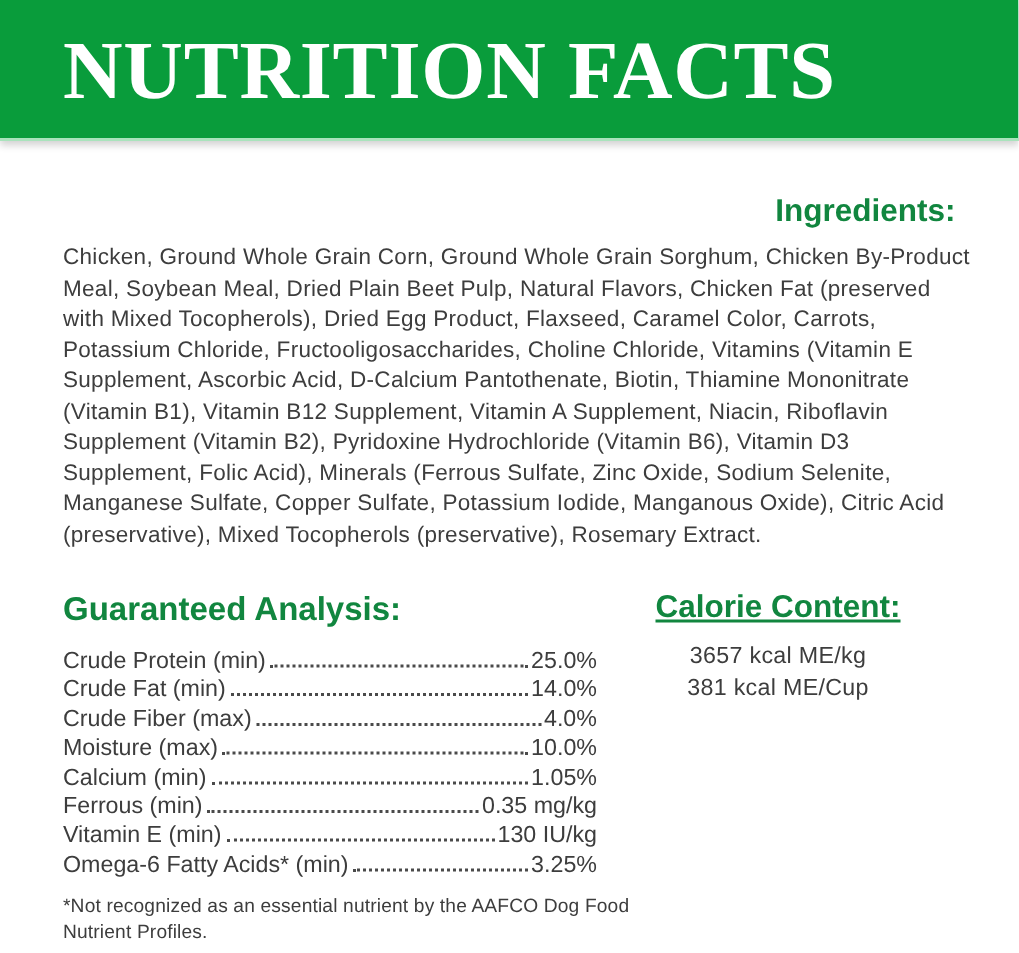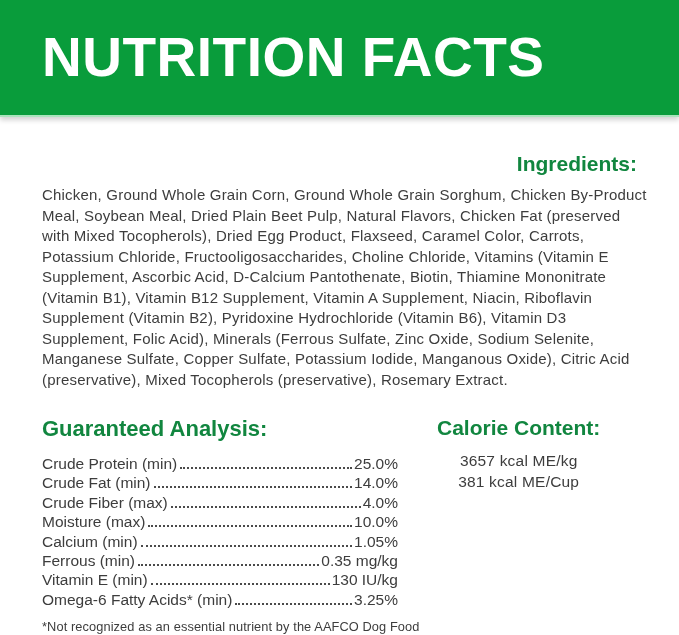--- a/index.html
+++ b/index.html
@@ -6,27 +6,28 @@
   body {
     width: 679px; height: 635px;
     background: #ffffff;
     font-family: "Liberation Sans", sans-serif;
     color: #3d3d3d;
     overflow: hidden;
     position: relative;
   }
   .banner {
     box-sizing: border-box;
-    height: 117px;
+    height: 94px;
     background: #099c3b;
     border-bottom: 2px solid #a9e3bc;
     box-shadow: 0 3px 5px rgba(0,0,0,0.18);
     display: flex;
     align-items: center;
     padding-left: 42px;
+    font-family: Liberation Serif, serif;
   }
   .banner h1 {
     margin: 0;
     color: #ffffff;
     font-size: 55px;
     font-weight: 800;
     letter-spacing: 0.5px;
     line-height: 1;
   }
   .content {
@@ -68,21 +69,21 @@
     min-width: 12px;
   }
   .ga-value { text-align: right; }
   .footnote {
     margin: 9px 0 0 0;
     font-size: 12.8px;
     line-height: 17px;
     width: 392px;
     letter-spacing: 0.1px;
   }
-  .cc-heading { font-size: 21px; margin-bottom: 10px; }
+  .cc-heading { font-size: 21px; margin-bottom: 10px; text-decoration: underline; }
   .cc-line {
     margin: 0;
     font-size: 15.5px;
     line-height: 21px;
     letter-spacing: 0.2px;
     text-align: center;
   }
 </style>
 </head>
 <body>

